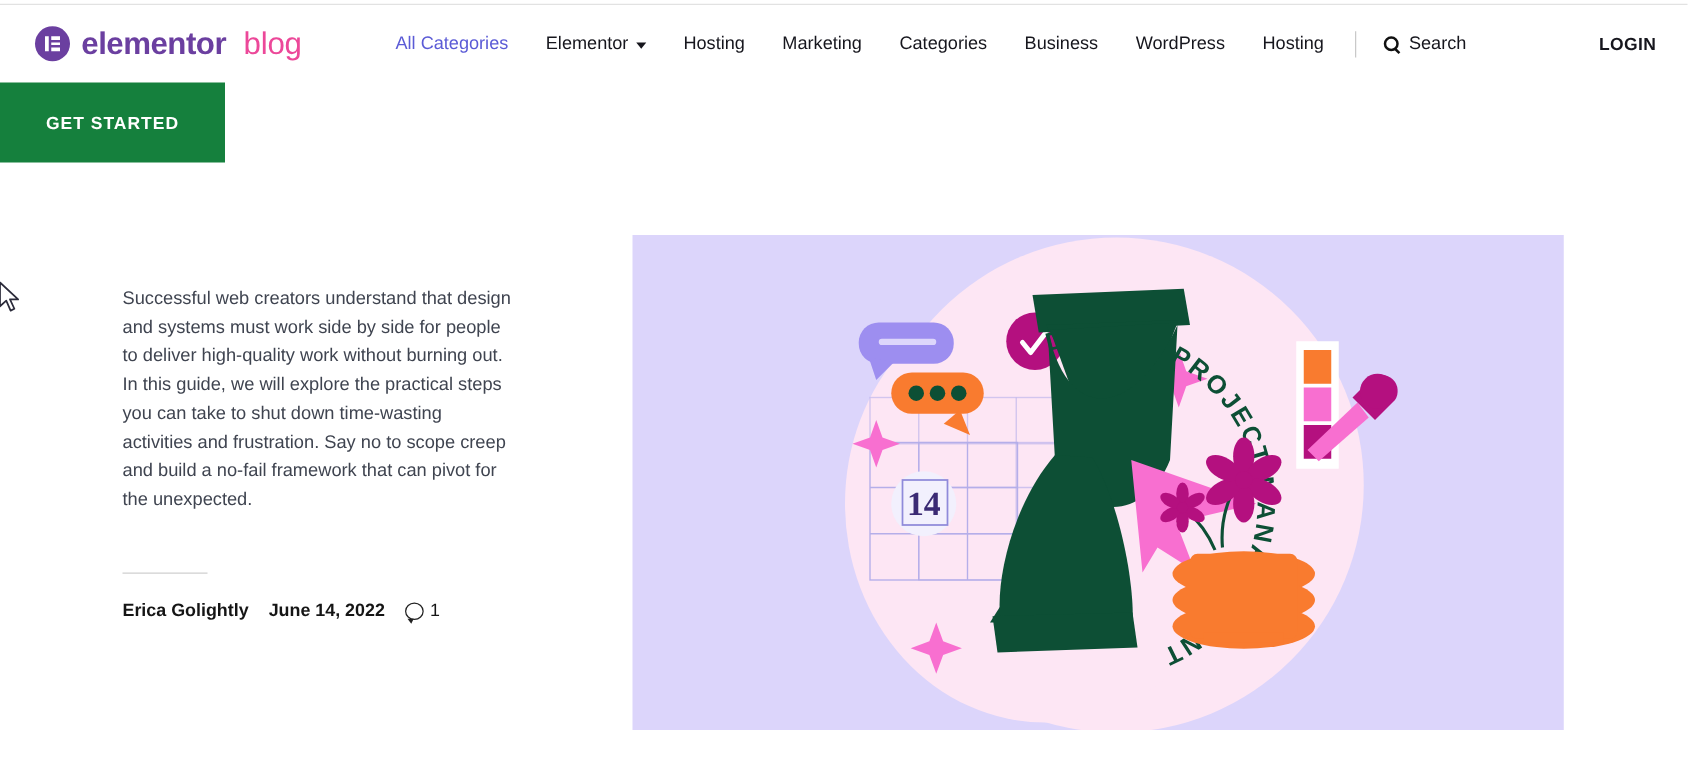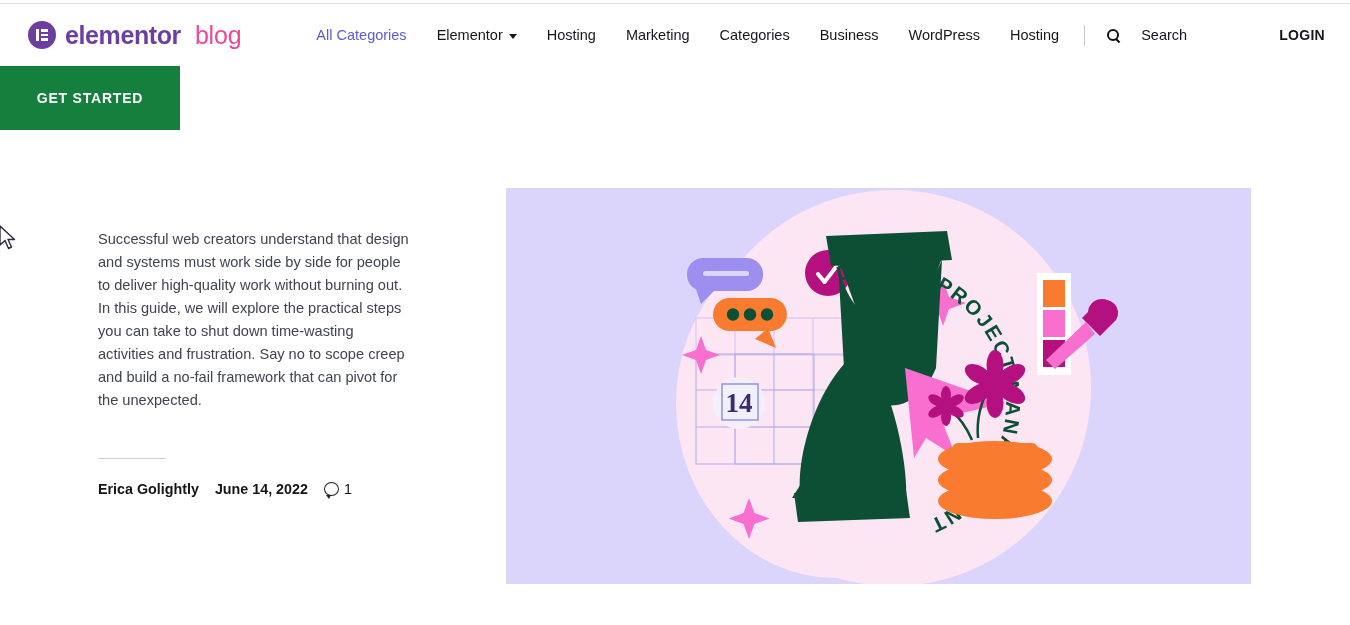--- a/index.html
+++ b/index.html
@@ -100,21 +100,21 @@
   }
   .nav-divider {
     width: 1px;
     height: 21px;
     background: #c9c9c9;
     margin: 0 10px;
   }
   .search-group {
     display: flex;
     align-items: center;
-    gap: 21px;
+    gap: 7px;
     padding: 0 12px;
     cursor: pointer;
   }
   .search-glyph {
     width: 13px; height: 13px;
     position: relative;
     flex: none;
   }
   .search-glyph::before {
     content: "";

